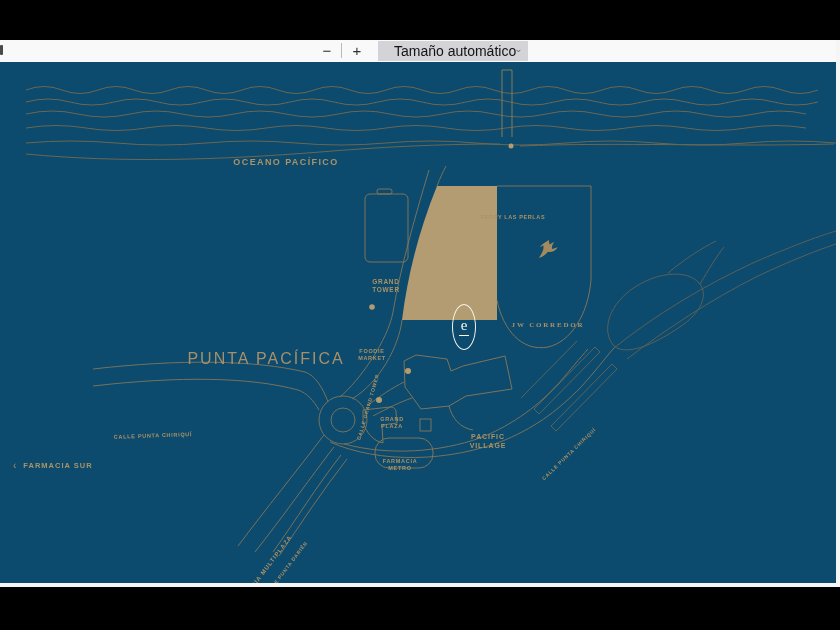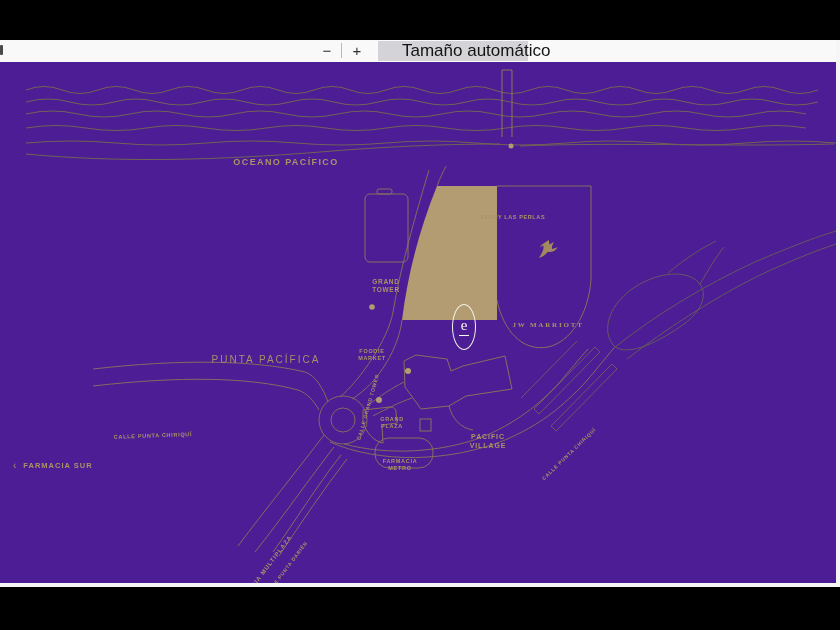--- a/index.html
+++ b/index.html
@@ -10,37 +10,37 @@
            border-bottom:1px solid #b6b6b8;}
   .tb-frag{position:absolute;left:0;top:5px;width:3px;height:10px;background:#4a4a4a;border-radius:1px;}
   .tb-btn{position:absolute;top:1px;width:26px;height:19px;border:none;background:transparent;
           color:#2f2f31;font-size:15px;line-height:19px;text-align:center;padding:0;cursor:pointer;
           font-family:"Liberation Sans",sans-serif;}
   .tb-zoom-out{left:314px;}
   .tb-zoom-in{left:344px;}
   .tb-sep{position:absolute;left:341px;top:3px;width:1px;height:15px;background:#b9b9bb;}
   .tb-select{position:absolute;left:378px;top:1px;width:150px;height:20px;background:#d3d3d8;
              display:flex;align-items:center;cursor:pointer;}
-  .tb-select-label{font-size:17px;color:#141414;padding-left:24px;flex:1;white-space:nowrap;text-align:right;}
+  .tb-select-label{font-size:14px;color:#141414;padding-left:16px;flex:1;white-space:nowrap;text-align:right;}
   .tb-caret{margin-right:7px;display:block;}
   
-  .map{position:absolute;left:0;top:62px;width:836px;height:521px;background:#4c1d95;overflow:hidden;}
+  .map{position:absolute;left:0;top:62px;width:836px;height:521px;background:#0c4a6e;overflow:hidden;}
   .strip-right{position:absolute;left:836px;top:40px;width:4px;height:543px;background:#f6f6f7;}
   .strip-bottom{position:absolute;left:0;top:583px;width:840px;height:4px;background:#f6f6f7;}
   .map svg{position:absolute;left:0;top:0;}
   
   .lbl{position:absolute;color:#ac9365;letter-spacing:.7px;text-align:center;line-height:1.3;
        transform:translate(-50%,-50%);font-weight:600;}
   .nowrap{white-space:nowrap;}
   .lbl-ocean{left:286px;top:101px;font-size:9px;letter-spacing:1.4px;font-weight:700;}
   .lbl-ferry{left:513px;top:156px;font-size:5.5px;letter-spacing:.6px;}
   .lbl-gtower{left:386px;top:224px;width:46px;font-size:6.5px;}
   .lbl-jw{left:548px;top:264px;font-size:7px;letter-spacing:1.8px;
           font-family:"Liberation Serif",serif;font-weight:600;}
-  .lbl-punta{left:266px;top:297px;font-size:10px;letter-spacing:2px;font-weight:500;color:#a6906a;}
+  .lbl-punta{left:266px;top:297px;font-size:16px;letter-spacing:2px;font-weight:500;color:#a6906a;}
   .lbl-foodie{left:372px;top:293px;width:36px;font-size:5.5px;}
   .lbl-gplaza{left:392px;top:361px;width:30px;font-size:5.5px;}
   .lbl-pvillage{left:488px;top:379px;width:50px;font-size:7px;letter-spacing:.9px;}
   .lbl-farmacia{left:400px;top:403px;width:46px;font-size:5.5px;}
   .lbl-cpc-w{left:153px;top:374px;font-size:5.5px;transform:translate(-50%,-50%) rotate(-2deg);}
   .lbl-cpc-e{left:569px;top:392px;font-size:5px;transform:translate(-50%,-50%) rotate(-44deg);}
   .lbl-cgt{left:368px;top:345px;font-size:5px;transform:translate(-50%,-50%) rotate(-74deg);}
   .lbl-hm{left:269px;top:504px;font-size:6px;letter-spacing:1px;
           transform:translate(-50%,-50%) rotate(-53deg);}
   .lbl-cpd{left:286px;top:507px;font-size:5px;transform:translate(-50%,-50%) rotate(-53deg);}
@@ -152,21 +152,21 @@
       <g fill="#b39c72">
         <circle cx="372" cy="307" r="2.8"></circle>
         <circle cx="408" cy="371" r="3"></circle>
         <circle cx="379" cy="400" r="3"></circle>
       </g>
     </svg>
 
     <div class="lbl nowrap lbl-ocean">OCEANO PACÍFICO</div>
     <div class="lbl nowrap lbl-ferry">FERRY LAS PERLAS</div>
     <div class="lbl lbl-gtower">GRAND TOWER</div>
-    <div class="lbl nowrap lbl-jw">JW MARRIOTT</div>
+    <div class="lbl nowrap lbl-jw">JW CORREDOR</div>
     <div class="lbl nowrap lbl-punta">PUNTA PACÍFICA</div>
     <div class="lbl lbl-foodie">FOODIE MARKET</div>
     <div class="lbl lbl-gplaza">GRAND PLAZA</div>
     <div class="lbl lbl-pvillage">PACIFIC VILLAGE</div>
     <div class="lbl lbl-farmacia">FARMACIA METRO</div>
     <div class="lbl nowrap lbl-cpc-w">CALLE PUNTA CHIRIQUÍ</div>
     <div class="lbl nowrap lbl-cpc-e">CALLE PUNTA CHIRIQUÍ</div>
     <div class="lbl nowrap lbl-cgt">CALLE GRAND TOWER</div>
     <div class="lbl nowrap lbl-hm">HACIA MULTIPLAZA</div>
     <div class="lbl nowrap lbl-cpd">CALLE PUNTA DARIÉN</div>

